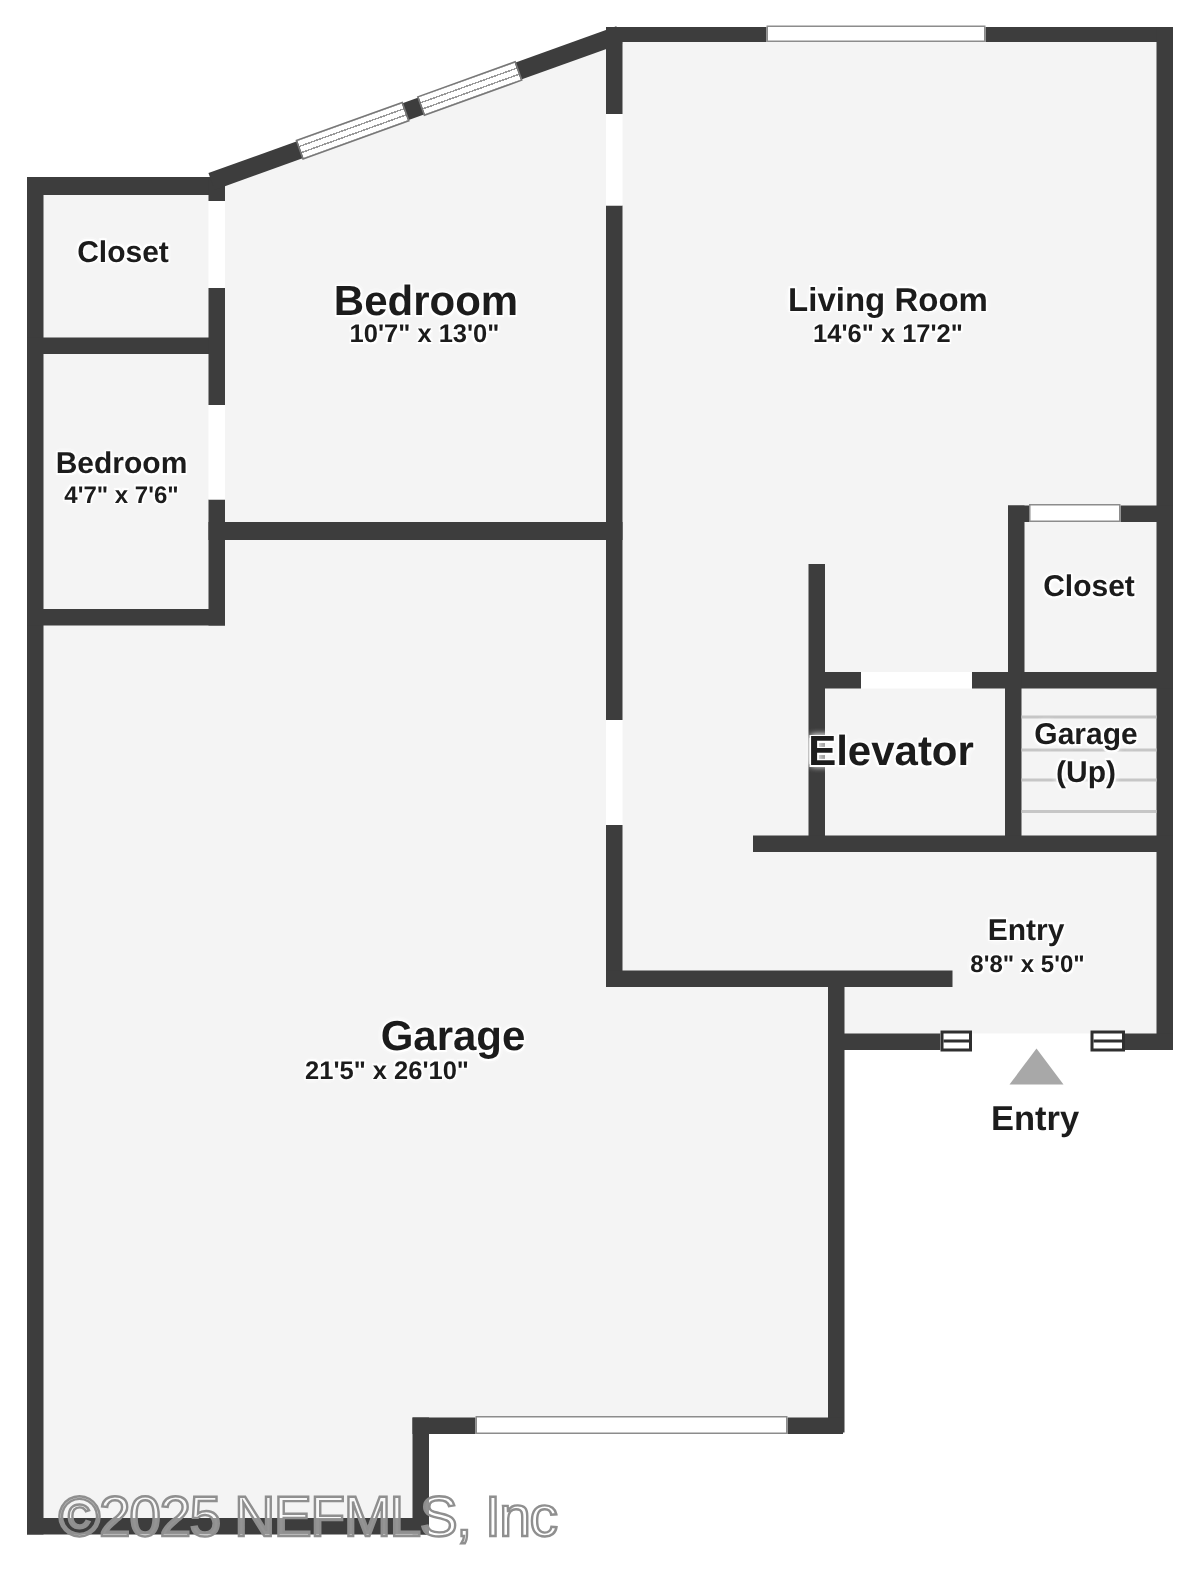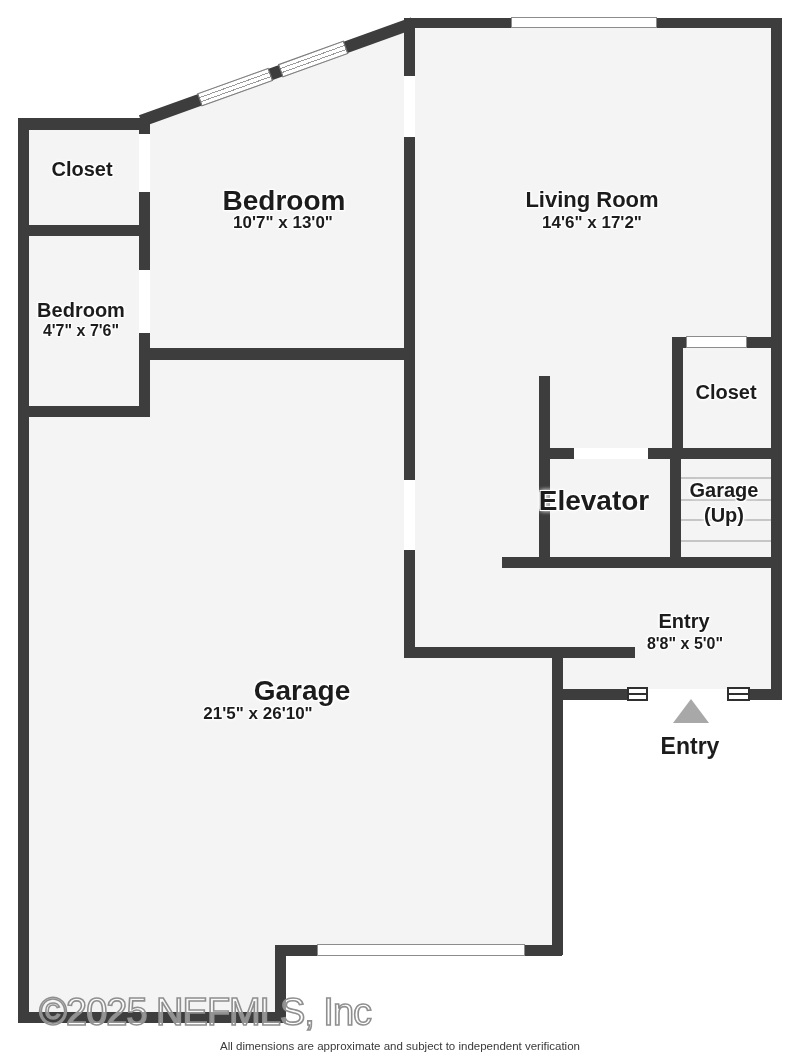--- a/index.html
+++ b/index.html
@@ -119,15 +119,14 @@
 
   <div class="lbl fs20" style="left:684px;top:621px;">Entry</div>
   <div class="lbl dims-sm lbl" style="left:685px;top:644px;">8'8" x 5'0"</div>
 
   <div class="lbl fs21" style="left:258px;top:691px;margin-left:44px;">Garage</div>
   <div class="lbl dims" style="left:258px;top:714px;">21'5" x 26'10"</div>
 
   <div class="lbl fs23" style="left:690px;top:746px;">Entry</div>
 
   <div class="wm">©2025 NEFMLS, Inc</div>
-  <div class="footer">All dimensions are approximate and subject to independent verification</div>
 
 </div>
 
 </body></html>

